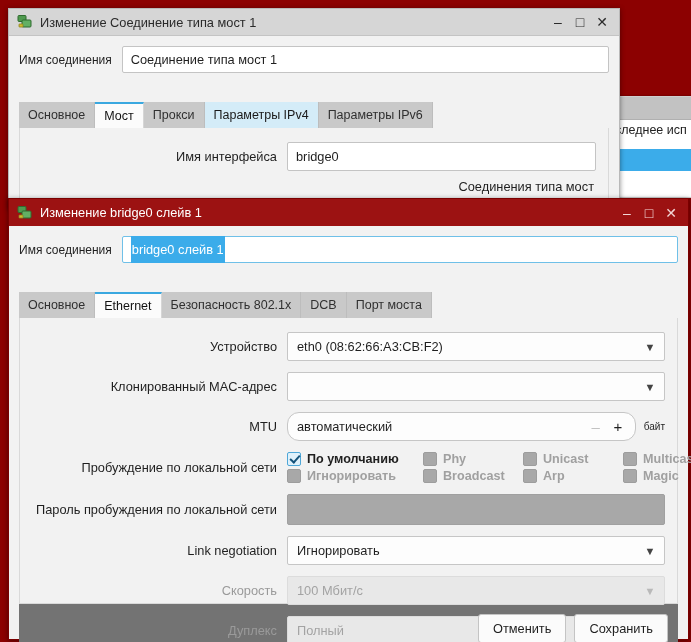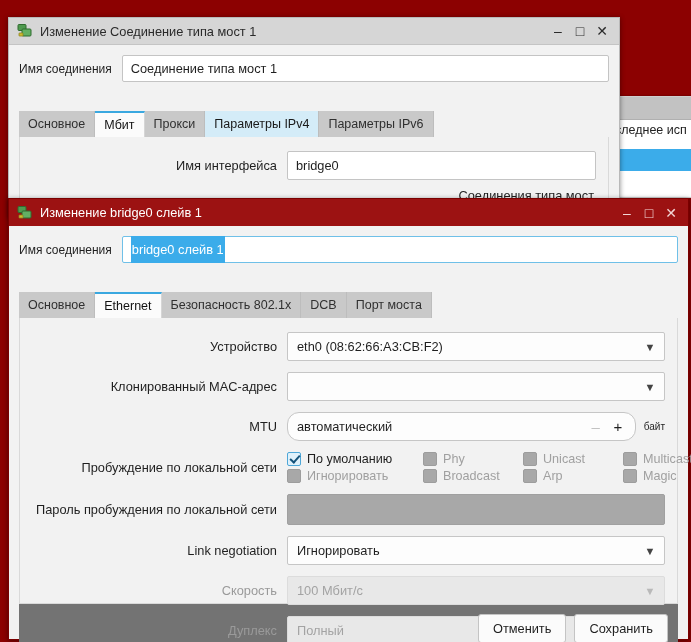--- a/index.html
+++ b/index.html
@@ -98,21 +98,21 @@
     border-radius:12px;display:flex;align-items:center;padding:0 6px 0 9px;font-size:12.8px;
   }
   .spin .sval{flex:1 1 auto;white-space:nowrap;overflow:hidden;}
   .spin .sbtn{width:22px;text-align:center;font-size:15px;line-height:1;}
   .spin .sbtn.dis{color:#c2c2c2;}
   .unit{margin-left:8px;font-size:10px;white-space:nowrap;}
 
   
   .cbgrid{display:flex;flex-direction:column;gap:3px;}
   .cbline{display:flex;align-items:center;}
-  .cbcell{display:flex;align-items:flex-end;width:100px;flex:0 0 100px;}
+  .cbcell{display:flex;align-items:flex-end;width:100px;flex:0 0 100px;font-weight:bold;}
   .cbcell.wide{width:136px;flex:0 0 136px;}
   .cbbox{
     width:14px;height:14px;flex:0 0 14px;box-sizing:border-box;margin-right:6px;
     border:1px solid #9d9d9d;border-radius:2px;background:#a8a8a8;
   }
   .cbbox.on{background:#dff1fb;border-color:#4ea7d8;position:relative;}
   .cbbox.on:after{
     content:"";position:absolute;left:4px;top:0px;width:4px;height:8px;
     border:solid #14527a;border-width:0 2px 2px 0;transform:rotate(42deg);
   }
@@ -145,21 +145,21 @@
 <div id="desktop"></div>
 
 <div class="bg-window" style="left:612px;top:96px;width:79px;height:100px;">
   <div class="bg-win-titlebar"></div>
   <div class="bg-win-body" style="height:76px;">
     <div class="bg-win-text">следнее исп</div>
     <div class="bg-win-sel" style="margin-top:12px;"></div>
   </div>
 </div>
 
-<div class="window win-inactive" style="left:8px;top:17px;width:610px;height:199px;">
+<div class="window win-inactive" style="left:8px;top:8px;width:610px;height:199px;">
 
   <div class="titlebar">
     <span class="tb-icon appicon">
       <svg width="16" height="16" viewBox="0 0 16 16" aria-hidden="true">
         <rect x="1" y="1.5" width="8" height="6" rx="1" fill="#4f9a4f" stroke="#2f6b2f" stroke-width="1"></rect>
         <rect x="5" y="6" width="9" height="7" rx="1" fill="#63b063" stroke="#2f6b2f" stroke-width="1"></rect>
         <rect x="2" y="10" width="4" height="3" rx="0.5" fill="#cdbb2f" stroke="#8e8420" stroke-width="0.8"></rect>
       </svg>
     </span>
     <span class="tb-title">Изменение Соединение типа мост 1</span>
@@ -170,21 +170,21 @@
   </div>
 
   <div class="dlg-body" style="height:171px;">
     <div class="name-row">
       <span class="name-label">Имя соединения</span>
       <span class="txt-input">Соединение типа мост 1</span>
     </div>
 
     <div class="tabbar">
       <div class="tab">Основное</div>
-      <div class="tab active">Мбит</div>
+      <div class="tab active">Мост</div>
       <div class="tab">Прокси</div>
       <div class="tab hover">Параметры IPv4</div>
       <div class="tab">Параметры IPv6</div>
     </div>
 
     <div class="tabpane" style="height:90px;">
       <div class="frow" style="margin-bottom:8px;">
         <span class="flabel">Имя интерфейса</span>
         <span class="fctl">
           <span class="txt-input" style="display:flex;height:29px;">bridge0</span>

